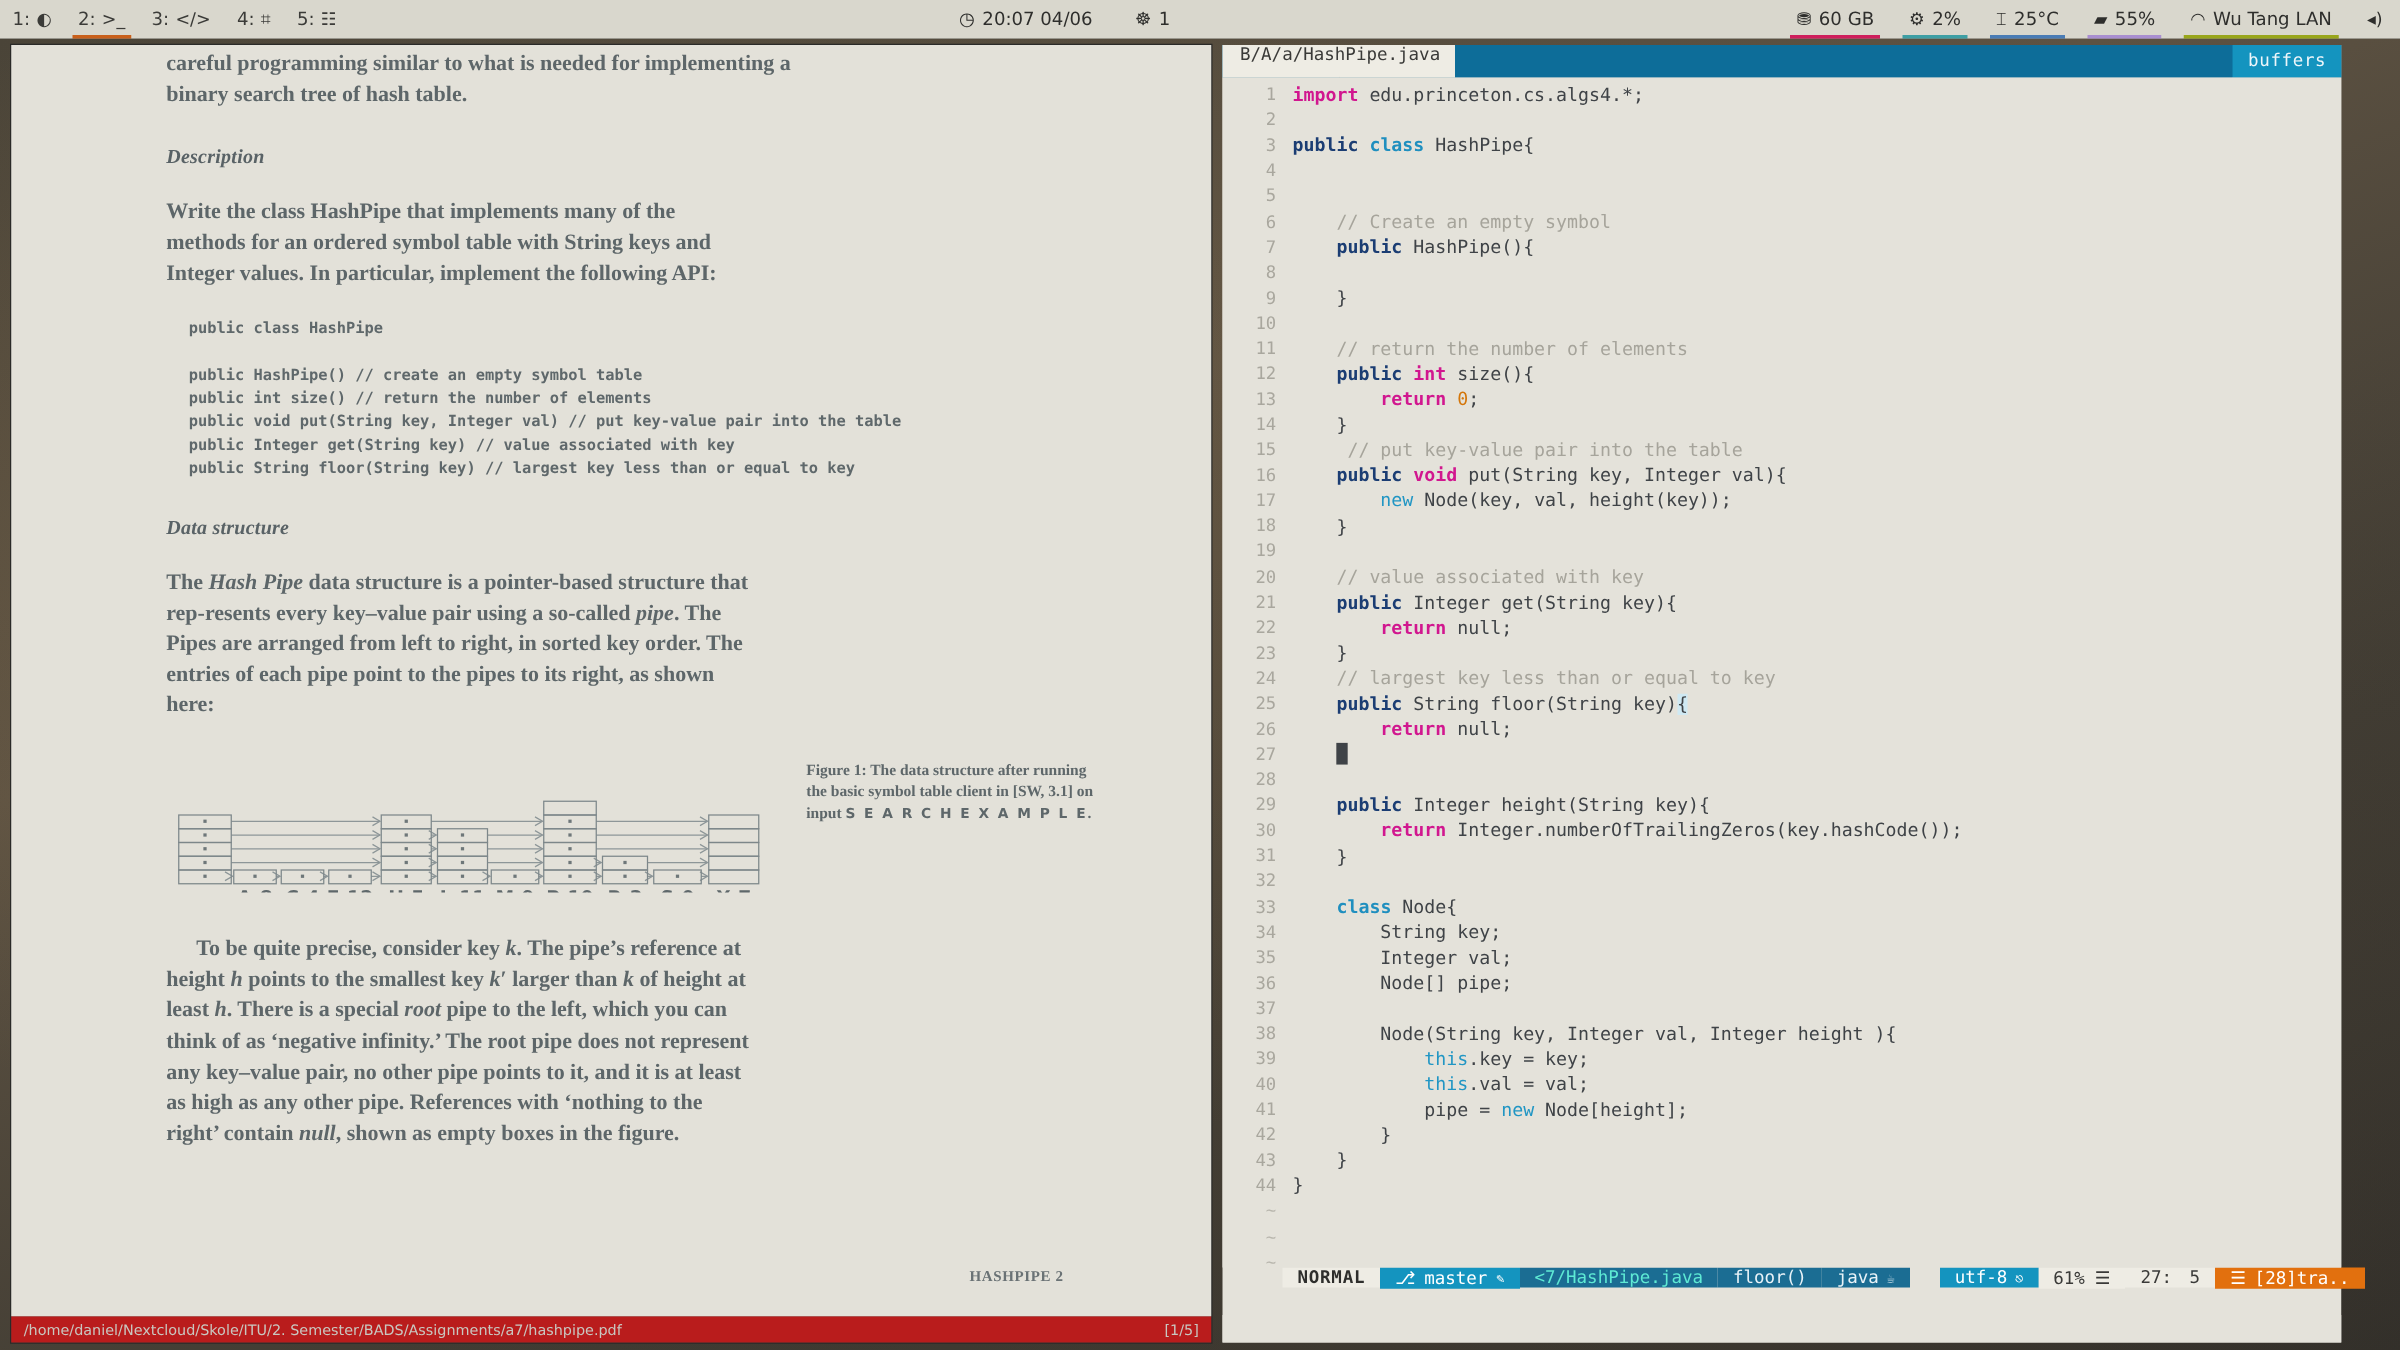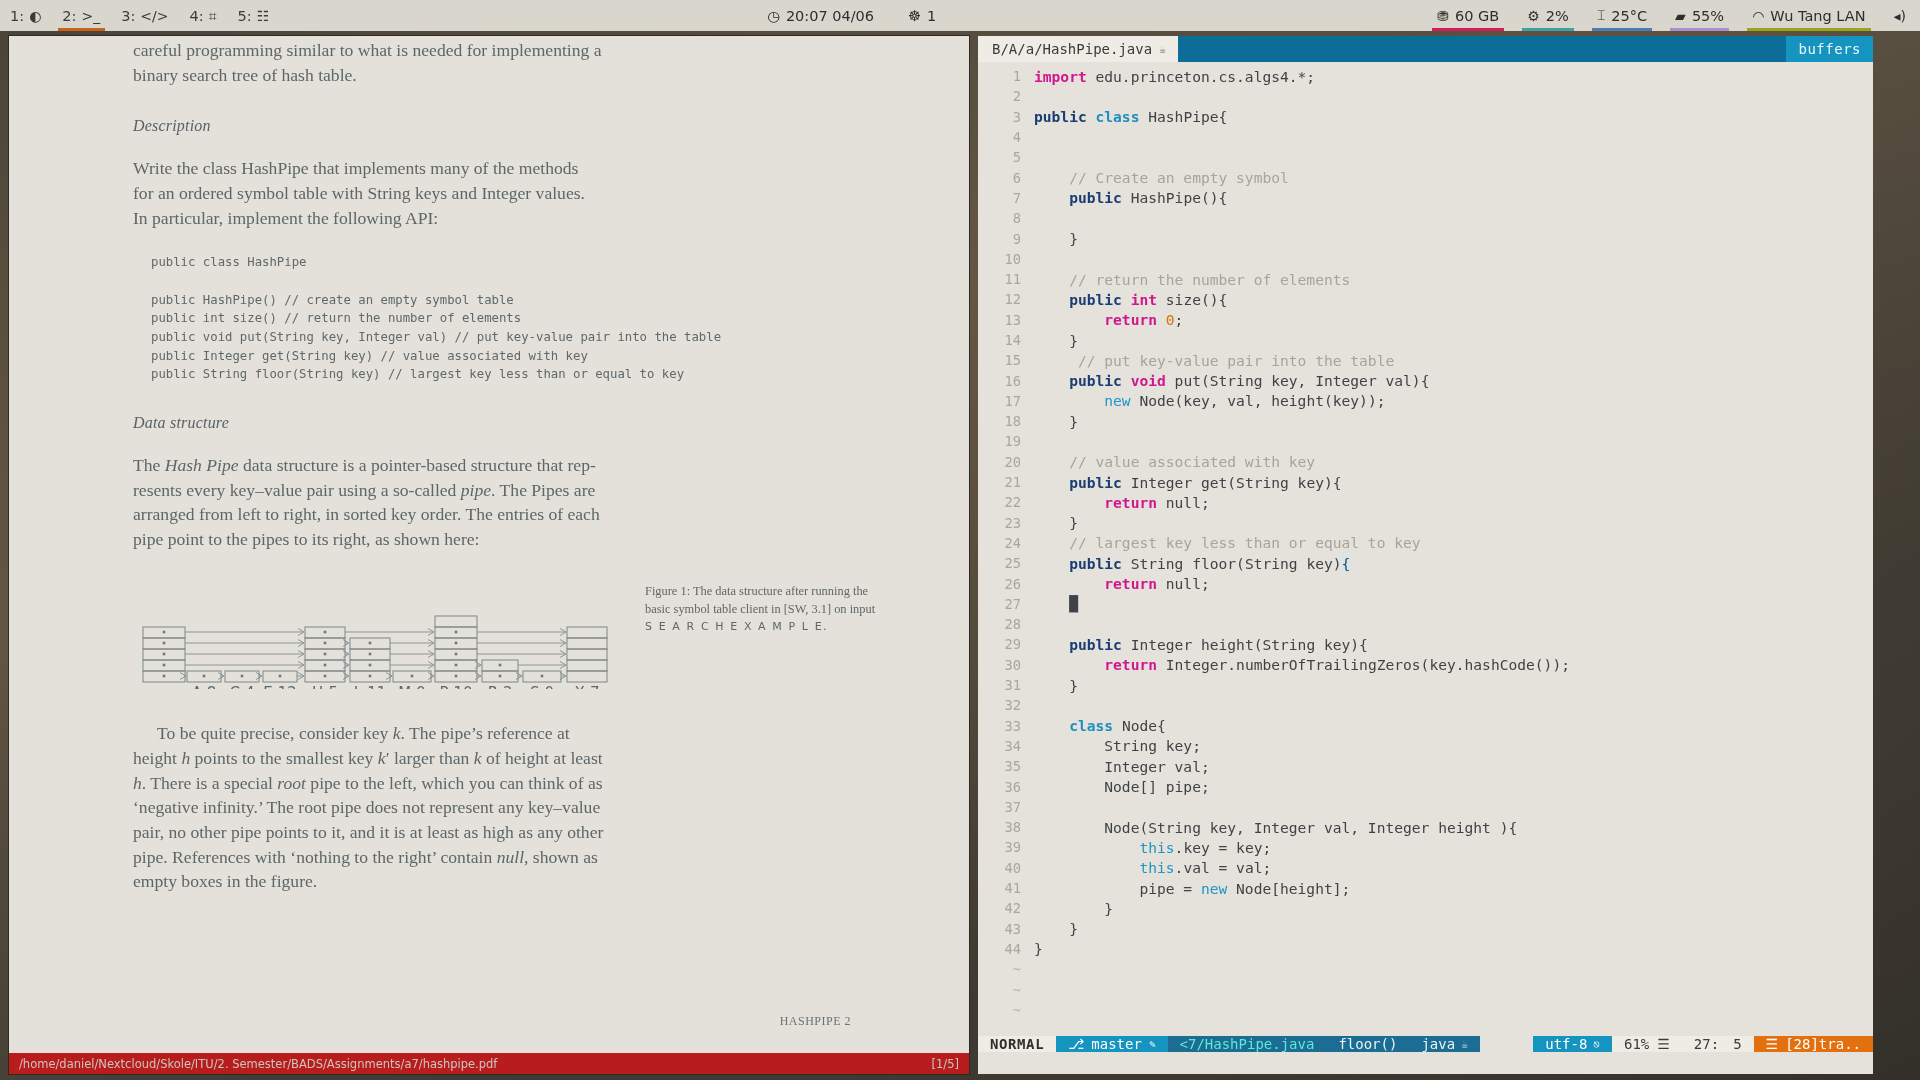--- a/index.html
+++ b/index.html
@@ -68,20 +68,21 @@
   
   #pdfwin {
     position: absolute; left: 9px; top: 36px; width: 960px; height: 1038px;
     background: #3c3c3a;
     display: flex; flex-direction: column;
     box-shadow: 0 0 0 1px #2a2a28;
   }
   #pdfpage {
     flex: 1; background: #e3e1d9; position: relative; overflow: hidden;
     padding: 0 0 0 0;
+    font-weight: bold;
   }
   .pdf-inner {
     position: absolute; left: 0; top: -34px; width: 960px;
     padding: 36px 92px 0 124px;
     font-family: "Liberation Serif", serif;
     color: #5a6366;
   }
   .pdf-p {
     font-size: 17.6px; line-height: 1.40; color: #5d6669;
     margin-bottom: 3px;
@@ -125,20 +126,21 @@
     position: absolute; left: 978px; top: 36px; width: 895px; height: 1038px;
     background: #e4e2da; display: flex; flex-direction: column;
     font-family: "DejaVu Sans Mono", monospace;
   }
   
   #tabline { height: 26px; display: flex; align-items: stretch; background: #0b6a93; font-size: 14px; }
   #tab-active {
     background: #eeece4; color: #3a3a38;
     display: flex; align-items: center; gap: 7px;
     padding: 0 12px 0 14px;
+    flex-direction: column;
   }
   #tabfill { flex: 1; background: #0d6d99; }
   #tab-buffers {
     background: #1494bf; color: #eef6fa;
     display: flex; align-items: center;
     padding: 0 12px; letter-spacing: .5px;
   }
 
   
   #codearea {
@@ -159,21 +161,21 @@
   .k-class  { color: #1f8fbf; font-weight: bold; }
   .k-type   { color: #d1178f; font-weight: bold; }
   .k-new    { color: #2196c4; }
   .k-this   { color: #2196c4; }
   .k-num    { color: #d4760a; }
   .k-com    { color: #a6a49b; }
   .k-id     { color: #3f4347; }
   .mchar { background: #cfe9f3; }
 
   
-  #statusline { height: 38px; display: flex; align-items: flex-end; font-size: 14px; }
+  #statusline { height: 38px; display: flex; align-items: flex-start; font-size: 14px; padding-left: 48px; }
   .sl { display: flex; align-items: center; padding: 0 12px; white-space: nowrap; }
   #sl-mode   { background: #eeece4; color: #2e2e2c; font-weight: bold; letter-spacing: .6px; }
   #sl-branch { background: #1494bf; color: #ffffff; gap: 7px; }
   #sl-file   { background: #1b6d93; color: #5eead4; flex: none; }
   #sl-func   { background: #1b6d93; color: #e9f3f8; }
   #sl-lang   { background: #1b6d93; color: #e9f3f8; gap: 6px; }
   #sl-mid    { background: #1b6d93; flex: 1; }
   #sl-enc    { background: #1494bf; color: #ffffff; gap: 6px; }
   #sl-pct    { background: #eeece4; color: #3a3a38; gap: 8px; }
   #sl-pos    { background: #eeece4; color: #3a3a38; gap: 14px; }

